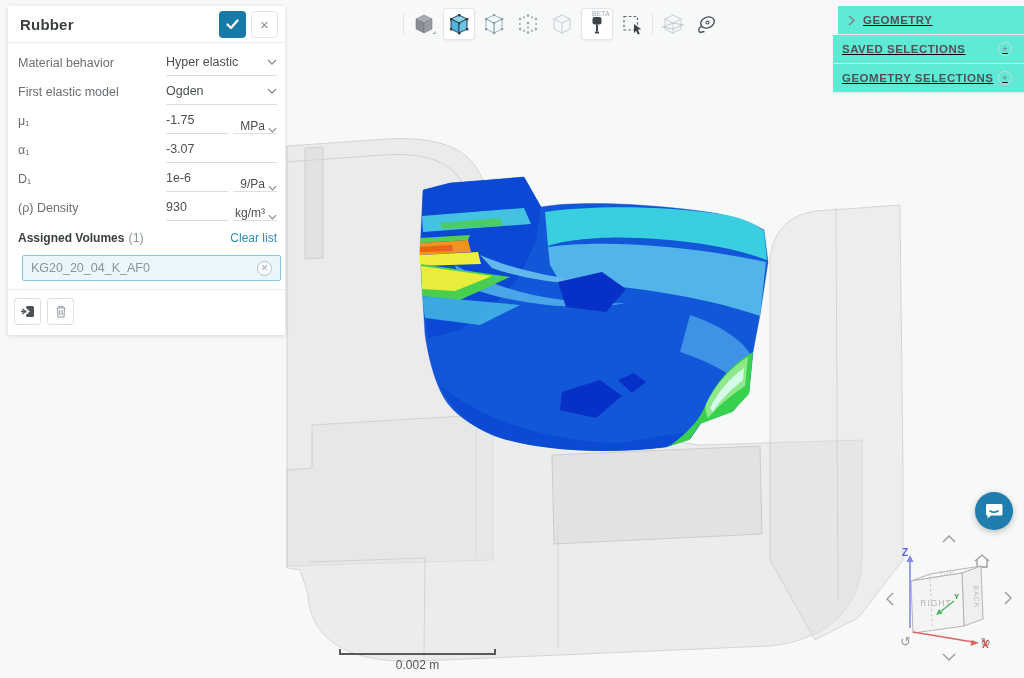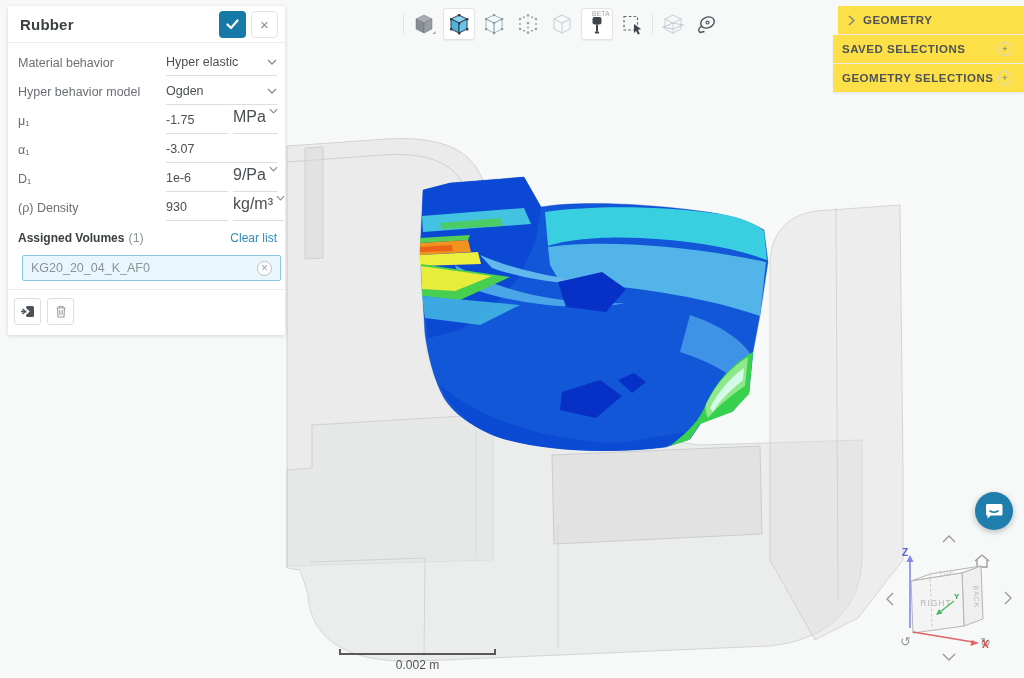--- a/index.html
+++ b/index.html
@@ -23,22 +23,22 @@
                color:#8a8f93; font-size:15px; cursor:pointer; }
   .panel-body { padding:5px 8px 0 10px; }
   .frow { display:flex; align-items:center; height:29px; }
   .flabel { width:148px; flex:none; font-size:12.5px; color:#6a6f73; }
   .fvalue { flex:1; display:flex; align-items:center; height:26px; border-bottom:1px solid #dcdfe1;
             font-size:12.5px; color:#4a4f52; cursor:pointer; }
   .fvalue .chev { margin-left:auto; }
   .fsplit { flex:1; display:flex; align-items:center; height:26px; }
   .finput { width:62px; height:26px; display:flex; align-items:center; font-size:12.5px; color:#4a4f52;
             border-bottom:1px solid #dcdfe1; cursor:text; }
-  .funit { margin-left:5px; flex:1; height:26px; display:flex; align-items:flex-start; justify-content:flex-end;
-           gap:3px; font-size:16px; color:#4a4f52; border-bottom:1px solid #dcdfe1; cursor:pointer; }
+  .funit { margin-left:5px; flex:1; height:26px; display:flex; align-items:flex-end; justify-content:flex-end;
+           gap:3px; font-size:12px; color:#4a4f52; border-bottom:1px solid #dcdfe1; cursor:pointer; }
   .assigned-row { display:flex; align-items:center; height:28px; margin-top:2px; }
   .assigned-label { font-size:12px; font-weight:bold; color:#3a3f42; }
   .assigned-count { font-size:12.5px; color:#8a9499; margin-left:4px; }
   .clear-link { margin-left:auto; font-size:12px; color:#2E8BB5; cursor:pointer; }
   .vol-tag { display:flex; align-items:center; height:26px; margin:3px -4px 8px 4px; padding:5px 8px;
              background:#E9F7FC; border:1px solid #85CBE4; border-radius:2px; }
   .vol-tag-text { font-size:12.5px; color:#8a9499; }
   .vol-remove { margin-left:auto; width:15px; height:15px; border-radius:50%; border:1px solid #b9c4c9;
                 background:#fdfeff; color:#9aa5aa; font-size:9px; line-height:13px; text-align:center; cursor:pointer; }
   .panel-footer { border-top:1px solid #ececec; padding:8px 0 10px 6px; display:flex; gap:6px; }
@@ -51,22 +51,22 @@
   .toolbar { position:absolute; left:400px; top:5px; height:38px; display:flex; align-items:center; z-index:4; }
   .tb-sep { width:1px; height:22px; background:#e2e3e4; margin:0 3px; }
   .tb-item { width:34px; height:30px; display:flex; align-items:center; justify-content:center; cursor:pointer; position:relative; }
   .tb-box { width:32px; height:32px; margin:0 2px; background:#fff; border:1px solid #e4e5e6; border-radius:3px;
             box-shadow:0 1px 2px rgba(0,0,0,.06); display:flex; align-items:center; justify-content:center;
             cursor:pointer; position:relative; }
   .beta-tag { position:absolute; top:1px; right:2px; font-size:6.5px; color:#9aa2a8; letter-spacing:.4px; }
 
   
   .right-panel { position:absolute; right:0; top:6px; width:191px; z-index:4; }
-  .rp-row { height:29px; background:#fde047; display:flex; align-items:center; border-bottom:1px solid #e8e9ea;
-            box-shadow:0 1px 2px rgba(0,0,0,.05); cursor:pointer; }
+  .rp-row { height:29px; background:#5eead4; display:flex; align-items:center; border-bottom:1px solid #e8e9ea;
+            box-shadow:0 1px 2px rgba(0,0,0,.05); cursor:pointer;text-decoration:underline; }
   .rp-row.inset { margin-left:5px; padding-left:10px; }
   .rp-row.full { padding-left:9px; }
   .rp-label { font-size:11.5px; font-weight:bold; color:#4d5357; letter-spacing:.5px; margin-left:8px; }
   .rp-row.full .rp-label { margin-left:0; }
   .rp-plus { margin-left:auto; margin-right:12px; width:14px; height:14px; border-radius:50%;
              border:1px solid #d2d6d8; color:#6a7074; font-size:9px; line-height:12px; text-align:center; cursor:pointer; }
 
   
   .scalebar-wrap { position:absolute; left:339px; top:649px; width:157px; z-index:3; }
   .scalebar { width:157px; height:6px; border-left:2px solid #595959; border-right:2px solid #595959; position:relative; }
@@ -156,21 +156,21 @@
       <div class="frow">
         <span class="flabel">Material behavior</span>
         <div class="fvalue">
           <span>Hyper elastic</span>
           <svg class="chev" width="10" height="6" viewBox="0 0 10 6">
               <path d="M1,1 L5,5 L9,1" fill="none" stroke="#878f94" stroke-width="1.3"></path>
             </svg>
         </div>
       </div>
       <div class="frow">
-        <span class="flabel">Hyper behavior model</span>
+        <span class="flabel">First elastic model</span>
         <div class="fvalue">
           <span>Ogden</span>
           <svg class="chev" width="10" height="6" viewBox="0 0 10 6">
               <path d="M1,1 L5,5 L9,1" fill="none" stroke="#878f94" stroke-width="1.3"></path>
             </svg>
         </div>
       </div>
 
       <div class="frow">
         <span class="flabel">μ₁</span>

